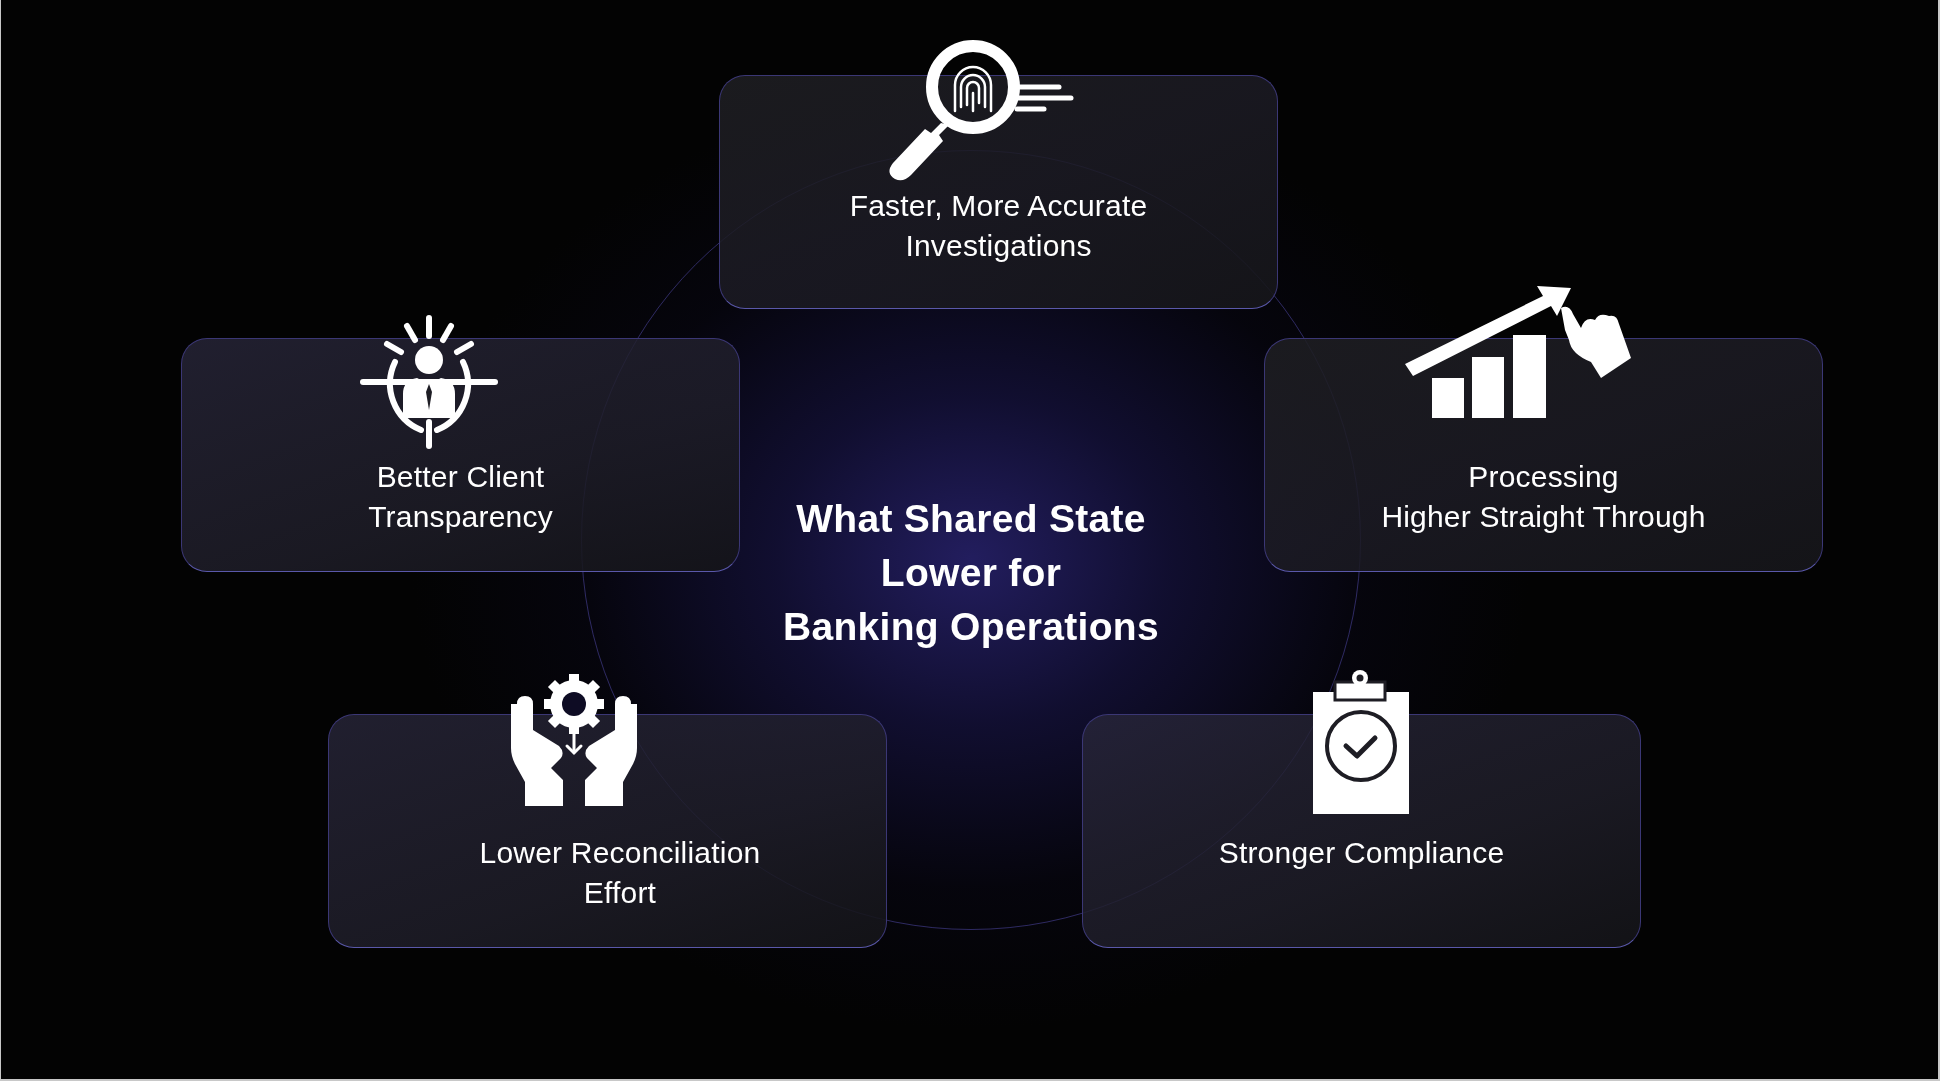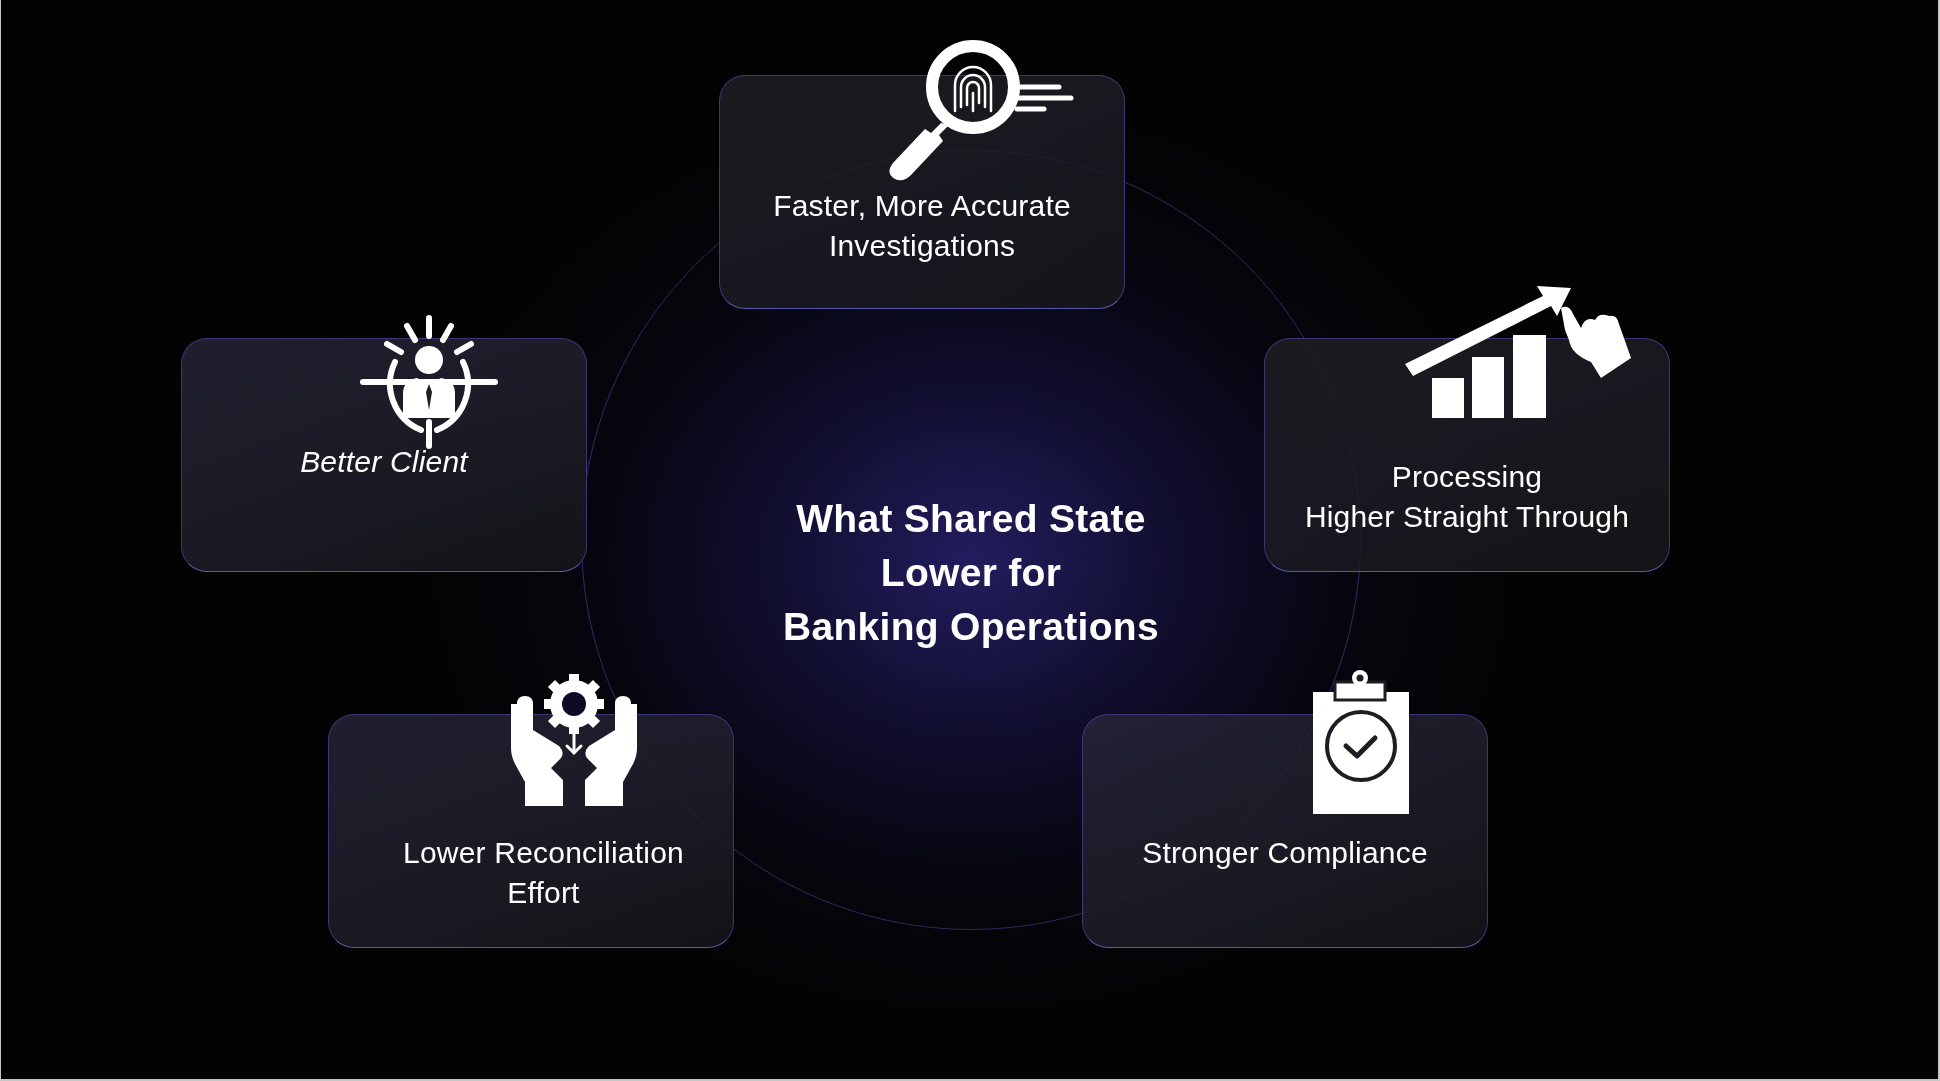--- a/index.html
+++ b/index.html
@@ -14,21 +14,21 @@
         radial-gradient(ellipse 560px 470px at 970px 560px, rgba(40,34,110,0.85) 0%, rgba(26,22,78,0.6) 35%, rgba(10,8,30,0.35) 70%, rgba(3,3,3,0) 100%),
         #030303;
       overflow: hidden;
     }
     .ring {
       position: absolute; left: 580px; top: 150px; width: 780px; height: 780px;
       border-radius: 50%; border: 1.5px solid rgba(80,72,170,0.55);
       box-sizing: border-box;
     }
     .card {
-      position: absolute; width: 406px; height: 234px;
+      position: absolute; width: 559px; height: 234px;
       border-radius: 26px; box-sizing: border-box;
       background: linear-gradient(160deg, rgba(30,30,34,0.88) 0%, rgba(28,27,36,0.85) 50%, rgba(22,22,26,0.9) 100%);
       border: 1.5px solid #3b3775;
       border-bottom-color: #5a58aa;
       box-shadow: 0 0 0 0 transparent;
     }
     .card.tint {
       background: linear-gradient(160deg, rgba(40,38,58,0.8) 0%, rgba(30,29,40,0.85) 60%, rgba(20,20,24,0.9) 100%);
     }
     .card-text {
@@ -59,22 +59,23 @@
   </div>
 
   <div class="card" style="left:718px; top:75px;">
     <div class="card-text" style="top:110px;">
       <span>Faster, More Accurate</span>
       <span>Investigations</span>
     </div>
   </div>
 
   <div class="card tint" style="left:180px; top:338px;">
-    <div class="card-text" style="top:103px;font-style:italic;">
+    <div class="card-text" style="top:118px;">
       <span>Better Client</span>
+      <span>Transparency</span>
     </div>
   </div>
 
   <div class="card" style="left:1263px; top:338px;">
     <div class="card-text" style="top:118px;">
       <span>Processing</span>
       <span>Higher Straight Through</span>
     </div>
   </div>
 

